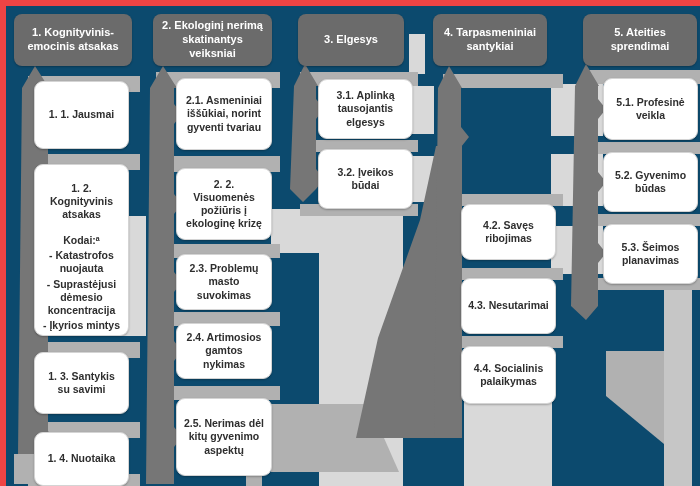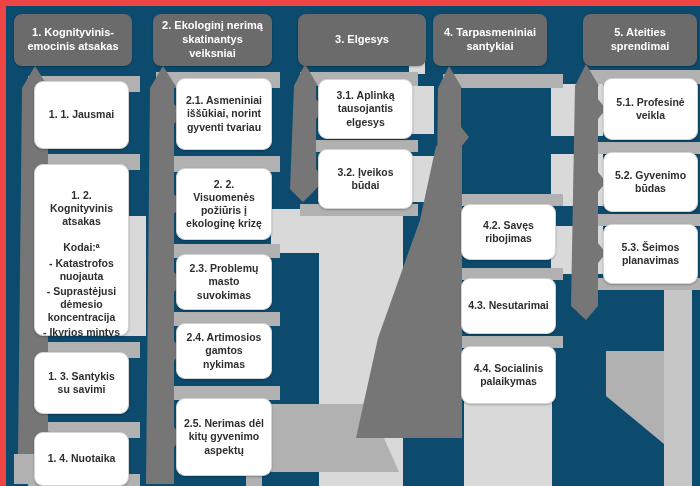--- a/index.html
+++ b/index.html
@@ -8,21 +8,21 @@
   .hdr{position:absolute;z-index:2;background:#6b6b6b;color:#fff;border-radius:8px;
        display:flex;align-items:center;justify-content:center;text-align:center;
        font-size:11px;font-weight:bold;line-height:1.25;padding:3px 6px;box-sizing:border-box;
        box-shadow:0 1px 2px rgba(0,0,0,.25);}
   .box{position:absolute;z-index:2;background:#ffffff;border:1px solid #d4d4d4;border-radius:9px;
        display:flex;flex-direction:column;align-items:center;justify-content:center;text-align:center;
        font-size:10.5px;font-weight:bold;color:#2e2e2e;line-height:1.25;padding:3px 6px;box-sizing:border-box;
        box-shadow:0 1px 2px rgba(0,0,0,.25);}
   .box .kodai{margin-top:13px;}
   .box .kodai-item{margin-top:2px;}
-  .box-12{justify-content:flex-start;padding-top:24px;}
+  .box-12{justify-content:flex-end;padding-top:16px;}
 </style>
 </head>
 <body>
 
 <div class="canvas">
 
   <svg class="bg" width="698" height="484" viewBox="0 0 698 484">
 
     <g fill="#d9d9d9">
       <rect x="313" y="200" width="84" height="284"></rect>
@@ -79,21 +79,21 @@
       <path d="M569,80 L580,58 L593,80 L592,80 L592,93 L600,103 L592,113 L592,166 L600,176 L592,186 L592,237 L600,247 L592,257 L592,300 L580,314 L565,300 Z"></path>
     </g>
   </svg>
 
   <div class="hdr" style="left:8px;top:8px;width:118px;height:52px;">
     <span>1. Kognityvinis-emocinis atsakas</span>
   </div>
   <div class="hdr" style="left:147px;top:8px;width:119px;height:52px;">
     <span>2. Ekologinį nerimą skatinantys veiksniai</span>
   </div>
-  <div class="hdr" style="left:292px;top:8px;width:128px;height:52px;">
+  <div class="hdr" style="left:292px;top:8px;width:106px;height:52px;">
     <span>3. Elgesys</span>
   </div>
   <div class="hdr" style="left:427px;top:8px;width:114px;height:52px;">
     <span>4. Tarpasmeniniai santykiai</span>
   </div>
   <div class="hdr" style="left:577px;top:8px;width:114px;height:52px;">
     <span>5. Ateities sprendimai</span>
   </div>
 
   <div class="box" style="left:28px;top:75px;width:95px;height:68px;">

